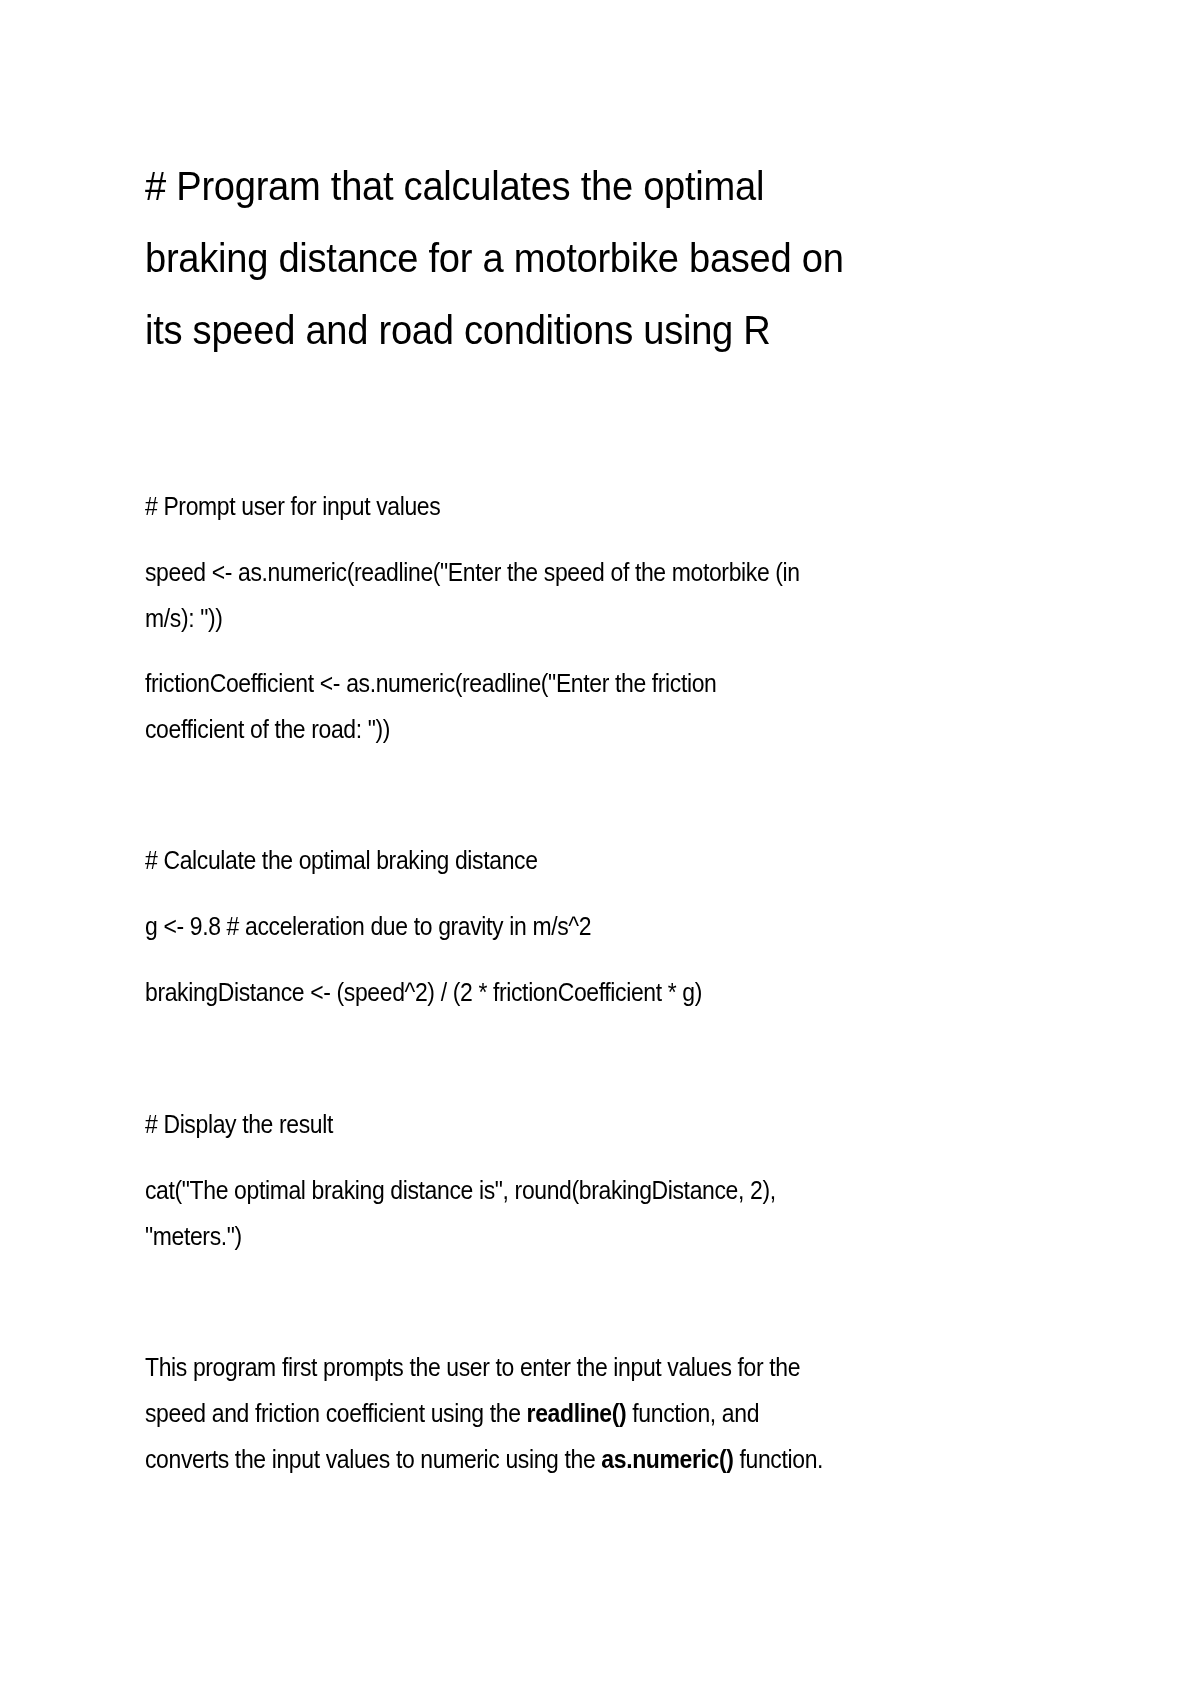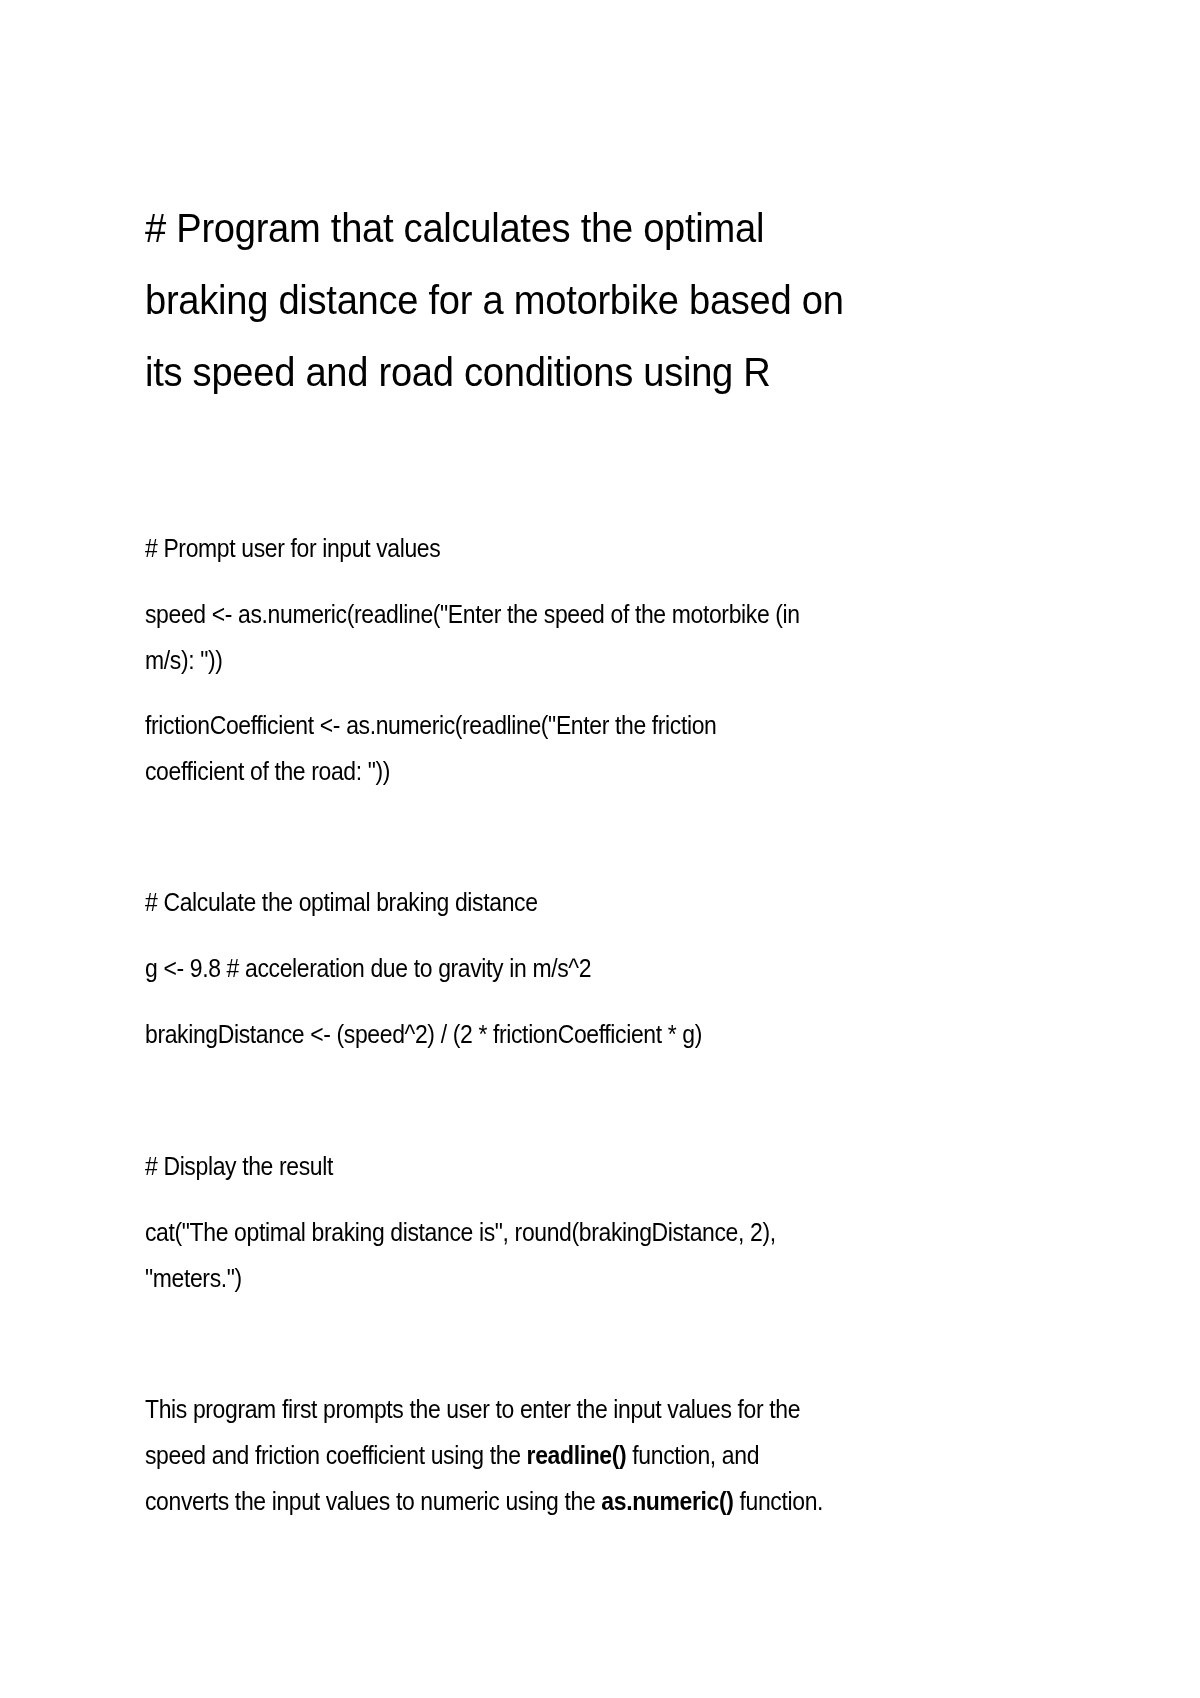--- a/index.html
+++ b/index.html
@@ -1,20 +1,20 @@
 <!DOCTYPE html>
 <html><head>
   <meta charset="utf-8">
   <style>
     html, body { margin: 0; padding: 0; background: #ffffff; }
     body {
       width: 1200px; height: 1698px; position: relative; overflow: hidden;
       font-family: "Liberation Sans", "DejaVu Sans", sans-serif; color: #000;
     }
-    .page { position: absolute; left: 0; top: 0; width: 1200px; height: 1368px; background: #fff; margin-top: 42px; }
+    .page { position: absolute; left: 0; top: 0; width: 1200px; height: 1368px; background: #fff; }
     .title {
       position: absolute; left: 145px; top: 150px; width: 960px;
       font-size: 41px; line-height: 72px; letter-spacing: -0.3px;
       transform: scaleX(0.93); transform-origin: left top;
     }
     .line {
       position: absolute; left: 145px; width: 1000px;
       font-size: 25.5px; line-height: 46px; letter-spacing: -0.4px;
       transform: scaleX(0.9); transform-origin: left top;
       white-space: nowrap;

